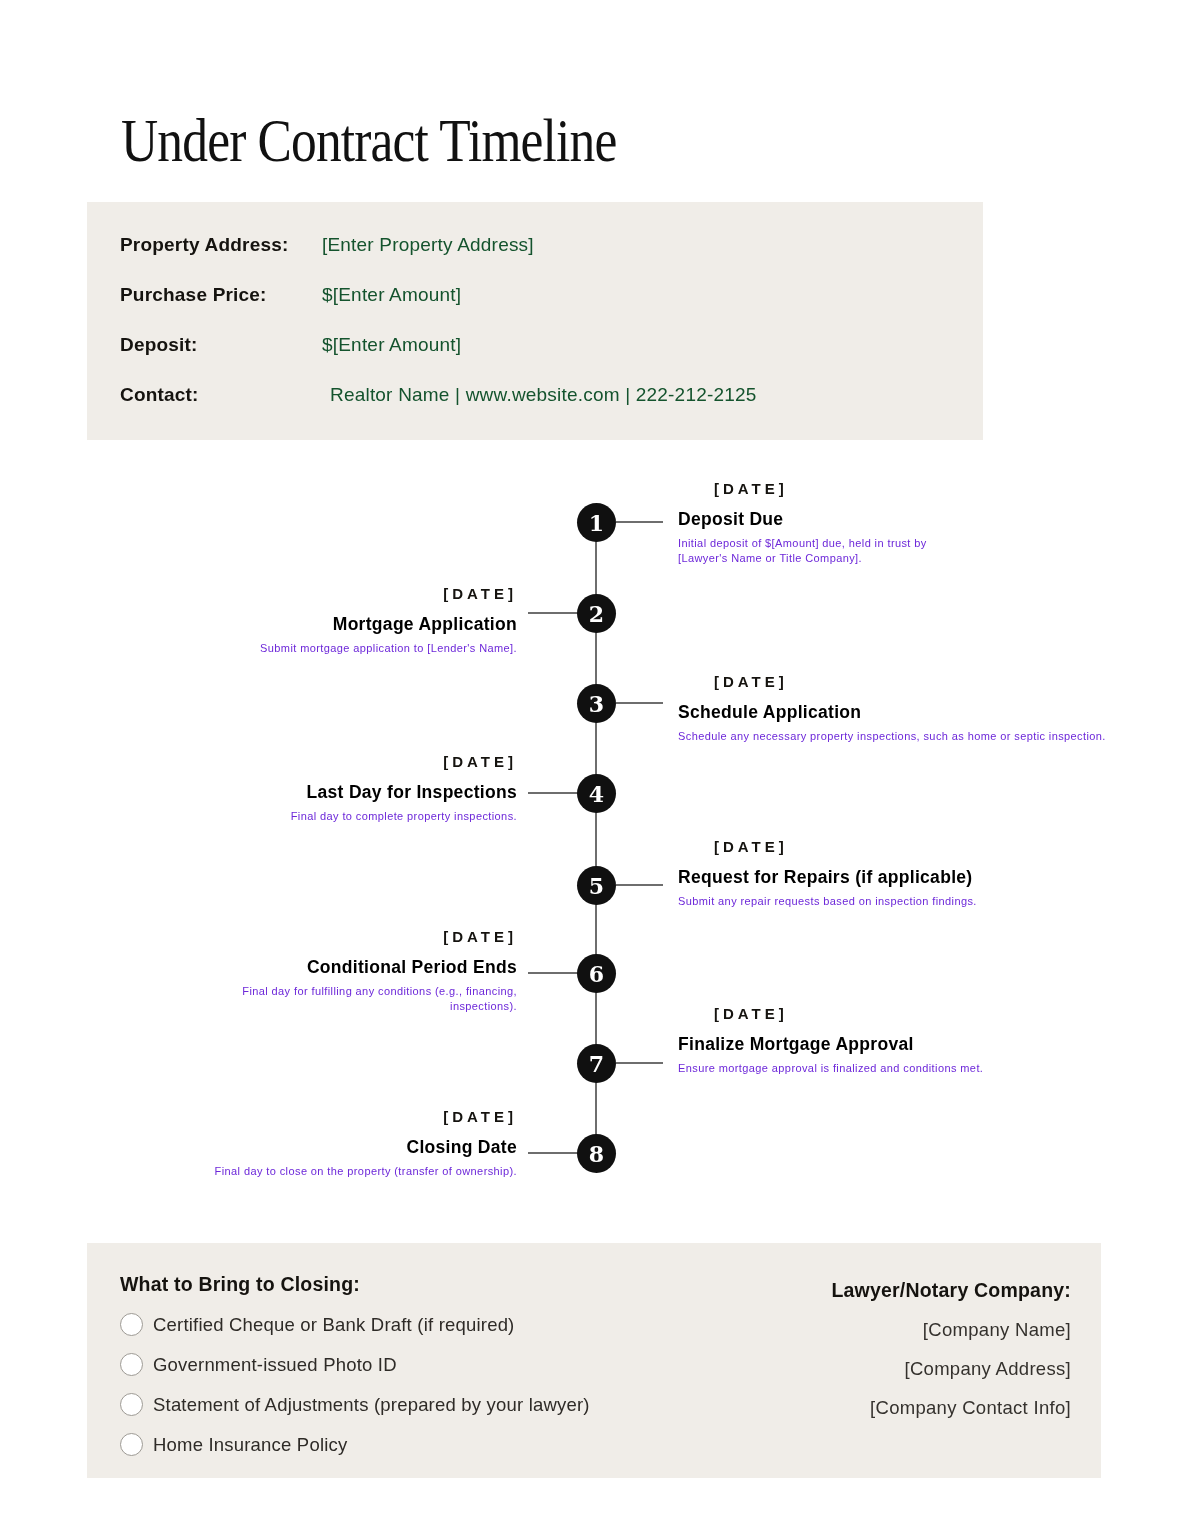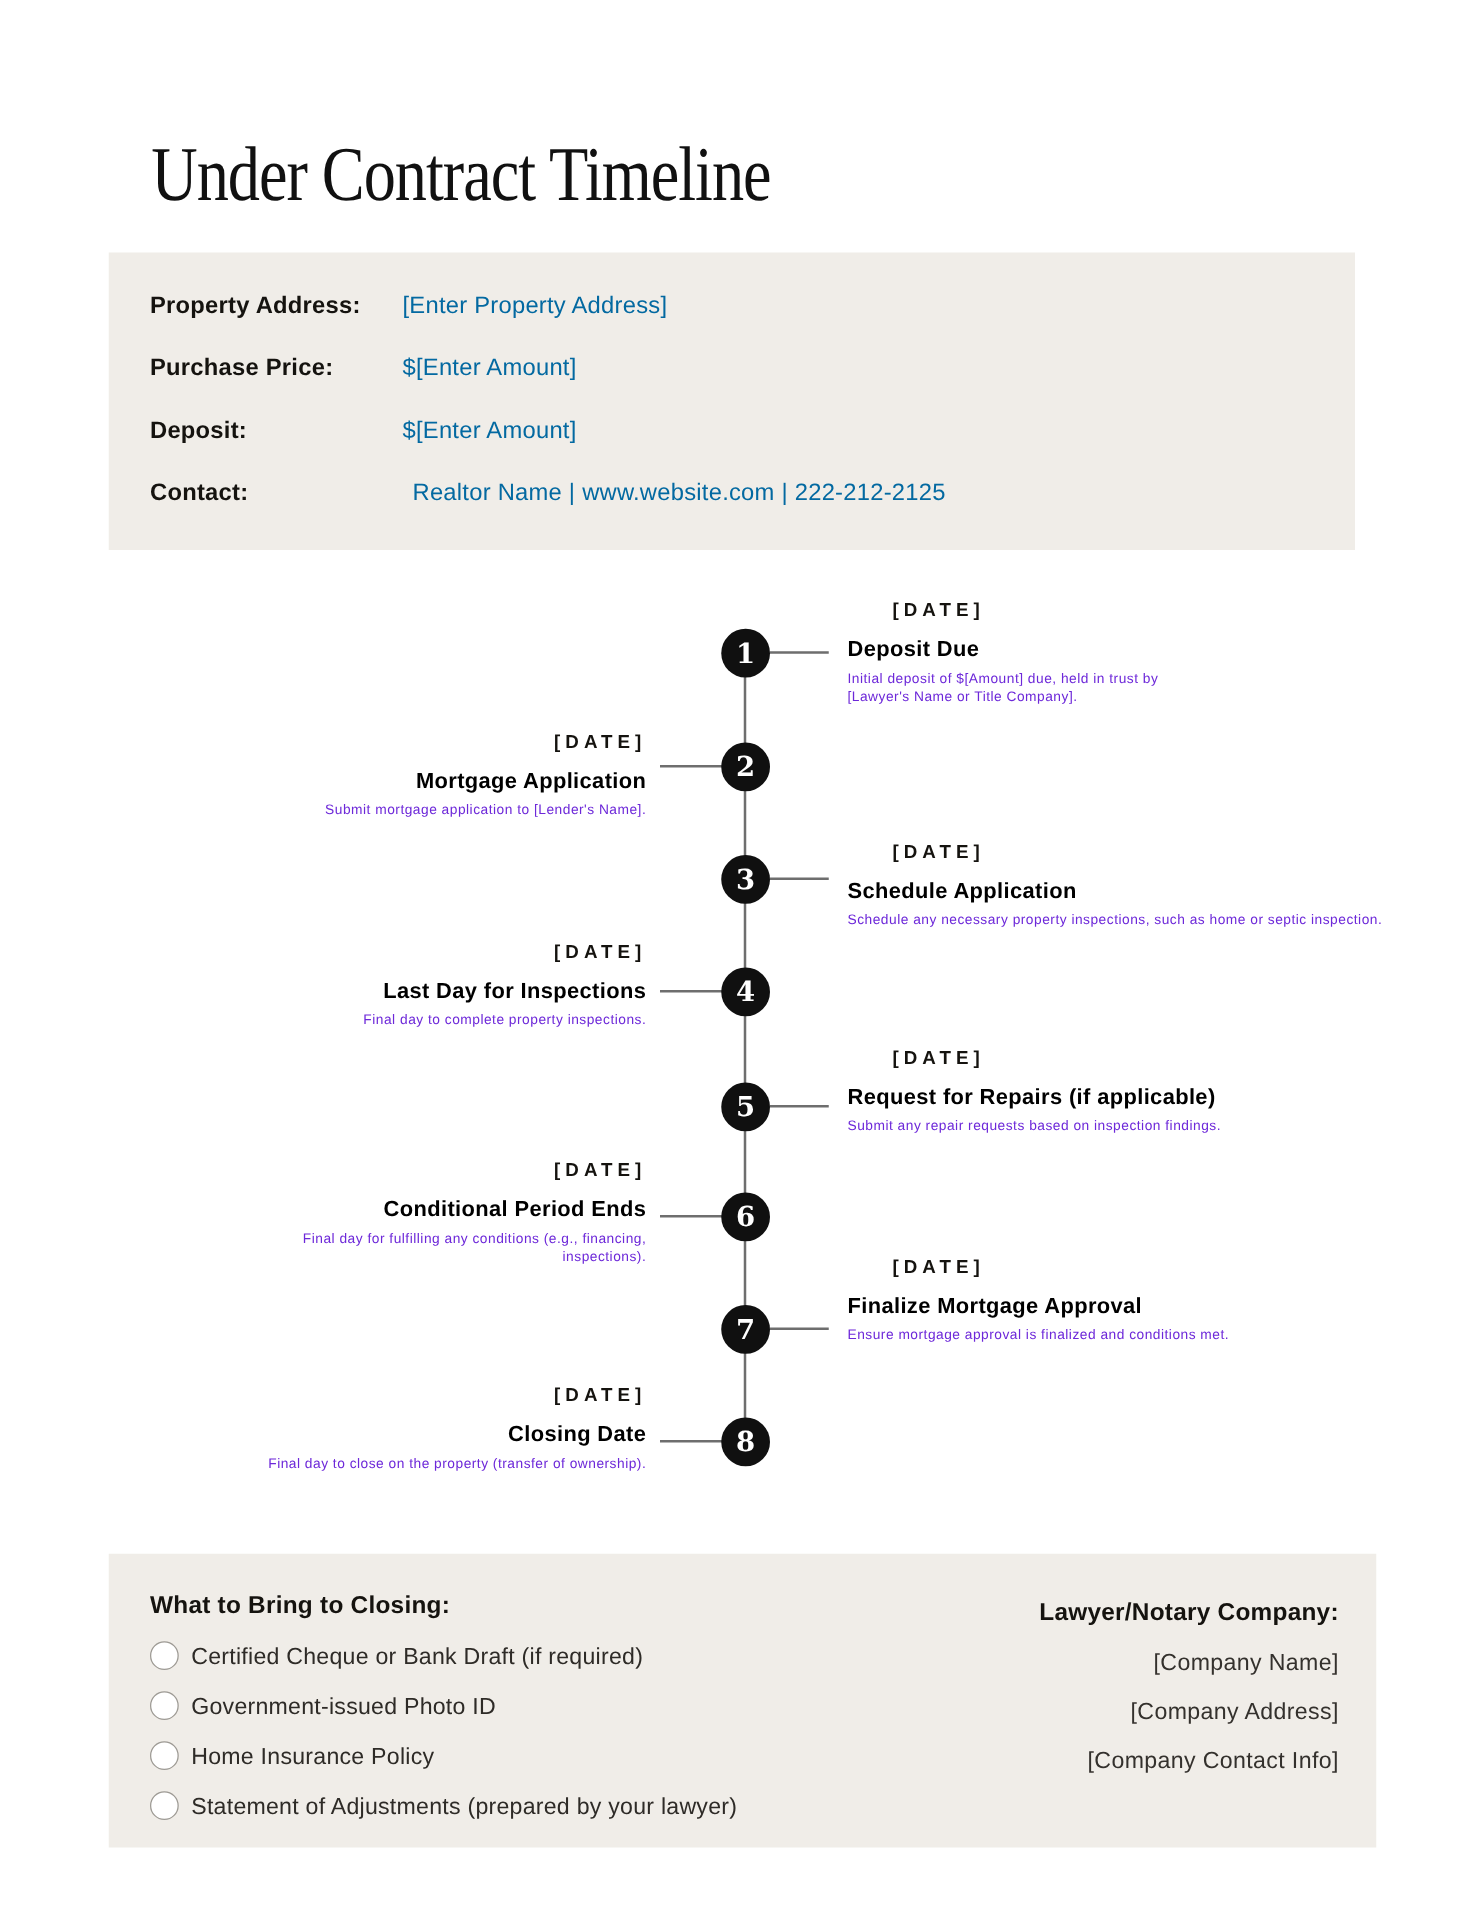--- a/index.html
+++ b/index.html
@@ -13,26 +13,26 @@
   .doc-title {
     position:absolute; left:121px; top:108px; margin:0;
     font-family:"Liberation Serif", serif; font-weight:500;
     font-size:62px; line-height:1.05; color:#111;
     transform:scaleX(0.83); transform-origin:left top;
     letter-spacing:-1px; white-space:nowrap;
   }
 
   
   .info-box {
-    position:absolute; left:87px; top:202px; width:997px; height:238px;
+    position:absolute; left:87px; top:202px; width:896px; height:238px;
     background:#F0EDE8; box-sizing:border-box; padding:32px 33px 0 33px;
   }
   .info-row { display:flex; align-items:baseline; height:50px; }
   .info-label { width:202px; font-weight:bold; font-size:19px; letter-spacing:0.2px; color:#15130f; }
-  .info-value { font-size:19px; color:#0369a1; letter-spacing:0.2px; }
+  .info-value { font-size:19px; color:#14532d; letter-spacing:0.2px; }
   .info-row.contact .info-value { padding-left:8px; }
 
   
   .tl-vline { position:absolute; left:595px; top:522px; width:2px; height:632px; background:#6E6E6E; }
   .tl-conn  { position:absolute; height:2px; background:#6E6E6E; }
   .conn-right { left:616px; width:47px; }
   .conn-left  { left:528px; width:50px; }
   .conn-1 { top:521px; } .conn-2 { top:612px; } .conn-3 { top:702px; } .conn-4 { top:792px; }
   .conn-5 { top:884px; } .conn-6 { top:972px; } .conn-7 { top:1062px; } .conn-8 { top:1152px; }
 
@@ -186,25 +186,25 @@
       <div class="check-item">
         <span class="check-circle"></span>
         <span class="check-label">Certified Cheque or Bank Draft (if required)</span>
       </div>
       <div class="check-item">
         <span class="check-circle"></span>
         <span class="check-label">Government-issued Photo ID</span>
       </div>
       <div class="check-item">
         <span class="check-circle"></span>
+        <span class="check-label">Statement of Adjustments (prepared by your lawyer)</span>
+      </div>
+      <div class="check-item">
+        <span class="check-circle"></span>
         <span class="check-label">Home Insurance Policy</span>
-      </div>
-      <div class="check-item">
-        <span class="check-circle"></span>
-        <span class="check-label">Statement of Adjustments (prepared by your lawyer)</span>
       </div>
     </div>
     <div class="closing-right">
       <div class="lawyer-title">Lawyer/Notary Company:</div>
       <div class="lawyer-line">[Company Name]</div>
       <div class="lawyer-line">[Company Address]</div>
       <div class="lawyer-line">[Company Contact Info]</div>
     </div>
   </div>
 

